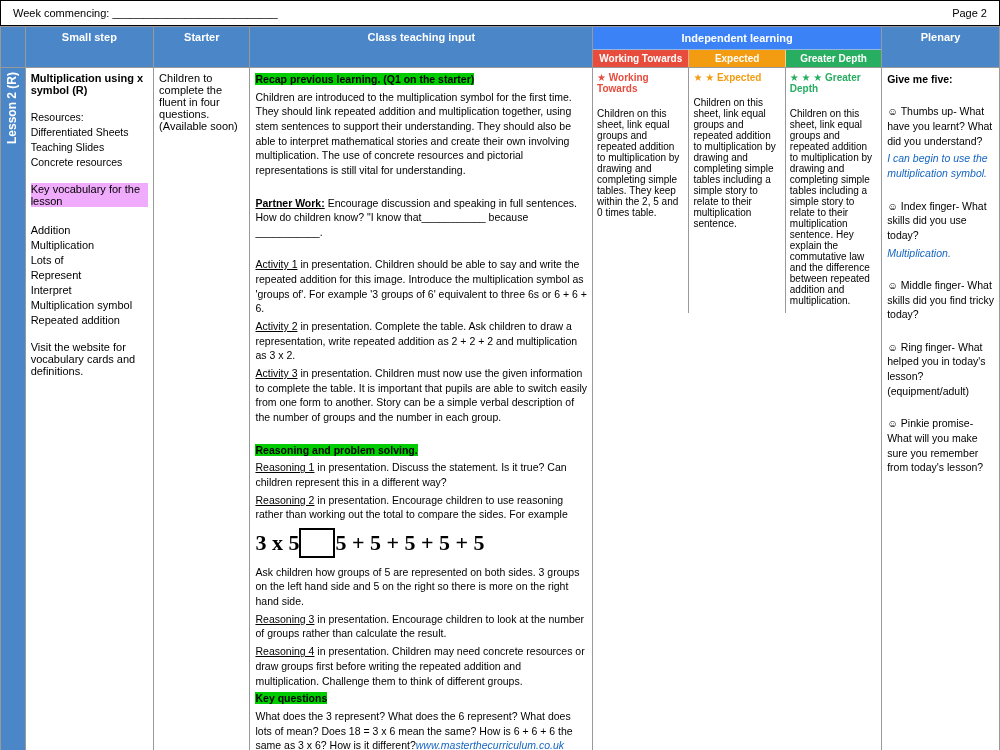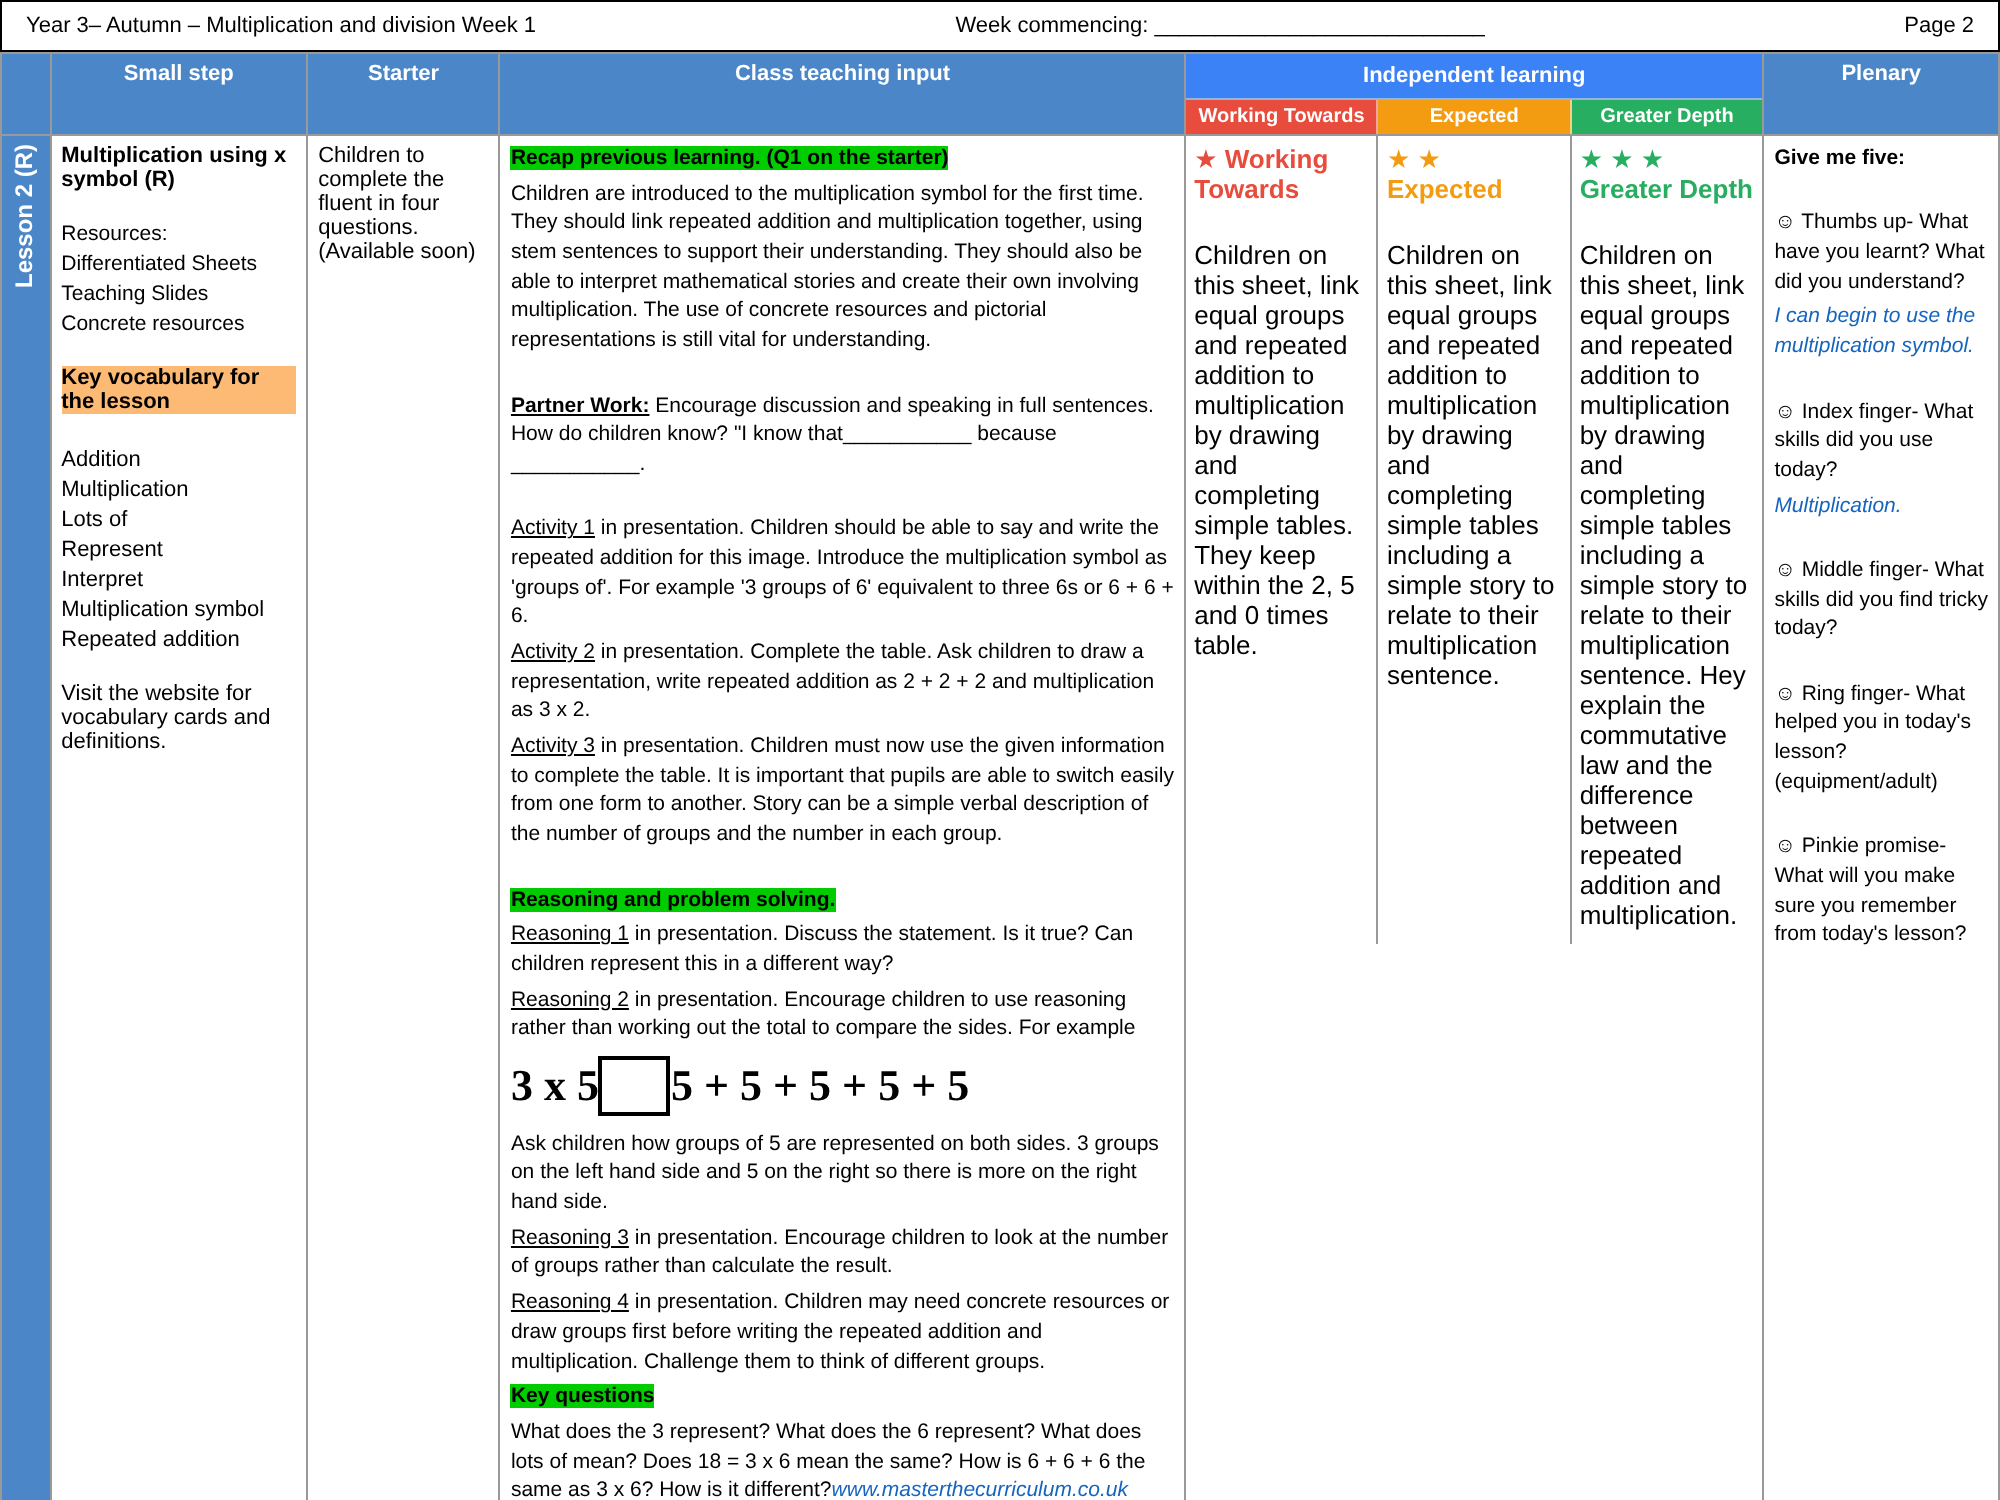--- a/index.html
+++ b/index.html
@@ -51,21 +51,21 @@
       width: 22px;
     }
 
     .small-step-col { width: 120px; margin-left: 24px; }
     .starter-col { width: 90px; }
     .class-teaching-col { width: 320px; }
     .plenary-col { width: 110px; }
 
     .green-highlight { background: #00cc00; font-weight: bold; }
     .green-reasoning { background: #00cc00; font-weight: bold; display: inline; }
-    .key-vocab { background: #fdba74; font-weight: bold; display: inline-block; margin-bottom: 2px; }
+    .key-vocab { background: #f0abfc; font-weight: normal; display: inline-block; margin-bottom: 2px; }
 
     .blue-link { color: #1565c0; font-style: italic; }
 
     .underline { text-decoration: underline; }
 
     .bold { font-weight: bold; }
 
     .math-display {
       font-size: 22px;
       font-weight: bold;
@@ -85,21 +85,21 @@
 
     .ind-sub-row {
       display: flex;
       border-top: 1px solid #999;
     }
 
     .ind-sub-cell-content {
       flex: 1;
       padding: 4px 4px;
       border-right: 1px solid #999;
-      font-size: 13px;
+      font-size: 10px;
       vertical-align: top;
     }
     .ind-sub-cell-content:last-child { border-right: none; }
 
     .ind-header-row {
       display: flex;
     }
 
     .ind-header-cell {
       flex: 1;
@@ -112,21 +112,20 @@
     .ind-header-cell:last-child { border-right: none; }
 
     p { margin-bottom: 3px; }
 
     .resources-text { font-size: 10.5px; }
   </style>
 </head>
 <body>
 
 <div class="page-header">
-  <span>Year 3– Autumn – Multiplication and division Week 1</span>
   <span>Week commencing: ___________________________</span>
   <span>Page 2</span>
 </div>
 
 <table class="main-table">
   <thead>
     <tr>
       <th class="col-header" style="width:22px; padding:0;"></th>
       <th class="col-header small-step-col">Small step</th>
       <th class="col-header starter-col">Starter</th>

